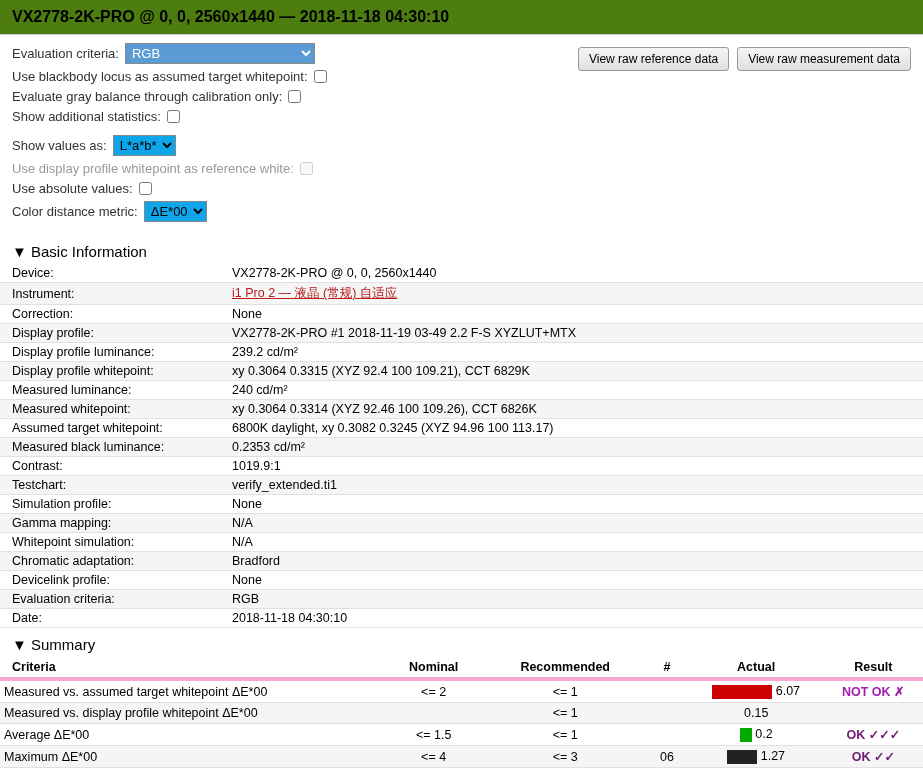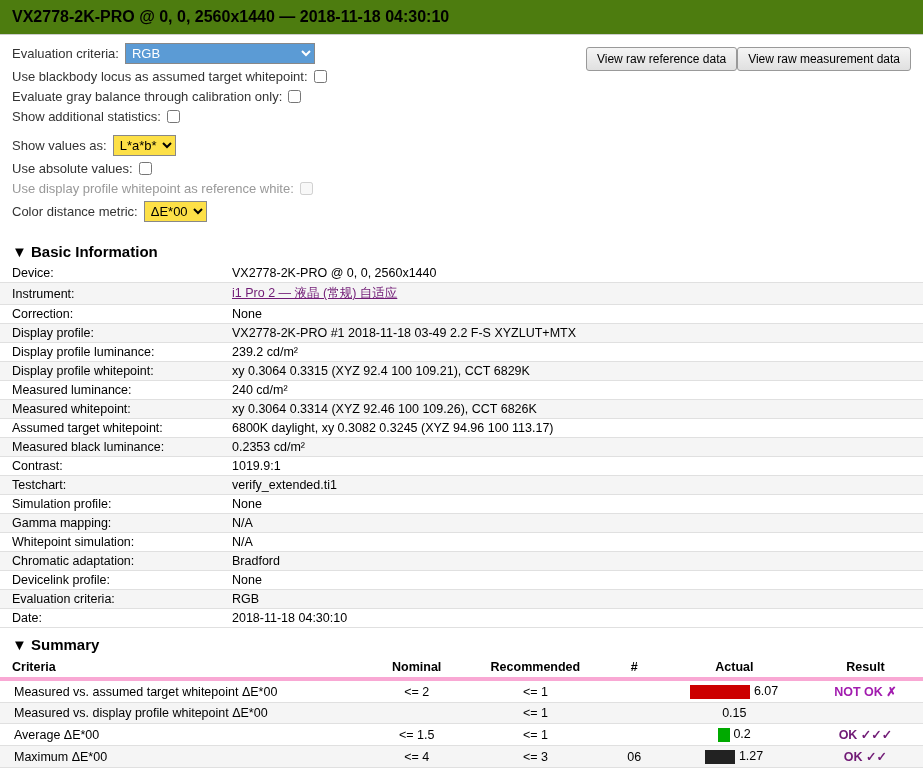--- a/index.html
+++ b/index.html
@@ -21,59 +21,60 @@
       padding: 8px 12px;
       display: flex;
       align-items: flex-start;
       gap: 0;
     }
     .left-controls {
       flex: 1;
     }
     .right-buttons {
       display: flex;
+      gap: 8px;
       padding-top: 4px;
       margin-left: 24px;
     }
     .control-row {
       display: flex;
       align-items: center;
       margin-bottom: 5px;
       gap: 6px;
     }
     .control-label {
       color: #333;
       white-space: nowrap;
     }
     select {
       border: 1px solid #888;
       padding: 1px 2px;
       font-size: 13px;
-      background: #fde047;
+      background: #0ea5e9;
     }
     select.rgb-select {
       background: #5b9bd5;
       color: #fff;
       min-width: 190px;
     }
     input[type="checkbox"] {
       margin: 0;
     }
     .btn {
       border: 1px solid #999;
       background: linear-gradient(to bottom, #f5f5f5, #e0e0e0);
       padding: 4px 10px;
       font-size: 12px;
       cursor: pointer;
       border-radius: 3px;
       white-space: nowrap;
     }
     .section-title {
       font-size: 15px;
-      font-weight: bold;
+      font-weight: normal;
       padding: 8px 12px 4px 12px;
       color: #000;
     }
     table.info-table {
       width: 100%;
       border-collapse: collapse;
       font-size: 12.5px;
     }
     table.info-table tr {
       border-bottom: 1px solid #e0e0e0;
@@ -83,42 +84,42 @@
     }
     table.info-table td {
       padding: 2px 12px;
     }
     table.info-table td:first-child {
       font-weight: normal;
       width: 220px;
       white-space: nowrap;
     }
     .link-blue {
-      color: #701a75;
+      color: #b91c1c;
       text-decoration: underline;
     }
     .summary-section {
       padding: 0 0 12px 0;
     }
     table.summary-table {
       width: 100%;
       border-collapse: collapse;
       font-size: 12.5px;
     }
     table.summary-table th {
       text-align: left;
       padding: 3px 12px;
       font-weight: bold;
       border-bottom: 4px solid #f9a8d4;
     }
     table.summary-table th:not(:first-child) {
       text-align: center;
     }
     table.summary-table td {
-      padding: 3px 14px;
+      padding: 3px 4px;
       border-bottom: 1px solid #e0e0e0;
     }
     table.summary-table td:not(:first-child) {
       text-align: center;
     }
     table.summary-table tr:nth-child(even) {
       background: #f5f5f5;
     }
     .result-notok {
       color: #a21caf;
@@ -190,27 +191,27 @@
     <div style="height:6px"></div>
 
     <div class="control-row">
       <span class="control-label">Show values as:</span>
       <select>
         <option>L*a*b*</option>
       </select>
     </div>
 
     <div class="control-row">
+      <span class="control-label" style="color:#999;">Use display profile whitepoint as reference white:</span>
+      <input type="checkbox" disabled="" style="">
+    </div>
+
+    <div class="control-row">
       <span class="control-label">Use absolute values:</span>
       <input type="checkbox" style="">
-    </div>
-
-    <div class="control-row">
-      <span class="control-label" style="color:#999;">Use display profile whitepoint as reference white:</span>
-      <input type="checkbox" disabled="" style="">
     </div>
 
     <div class="control-row">
       <span class="control-label">Color distance metric:</span>
       <select>
         <option>ΔE*00</option>
       </select>
     </div>
   </div>
 
@@ -231,21 +232,21 @@
         <tr>
           <td>Instrument:</td>
           <td><span class="link-blue">i1 Pro 2 — 液晶 (常规) 自适应</span></td>
         </tr>
         <tr>
           <td>Correction:</td>
           <td>None</td>
         </tr>
         <tr>
           <td>Display profile:</td>
-          <td>VX2778-2K-PRO #1 2018-11-18 03-49 2.2 F-S XYZLUT+MTX</td>
+          <td>VX2778-2K-PRO #1 2018-11-19 03-49 2.2 F-S XYZLUT+MTX</td>
         </tr>
         <tr>
           <td>Display profile luminance:</td>
           <td>239.2 cd/m²</td>
         </tr>
         <tr>
           <td>Display profile whitepoint:</td>
           <td>xy 0.3064 0.3315 (XYZ 92.4 100 109.21), CCT 6829K</td>
         </tr>
         <tr>

